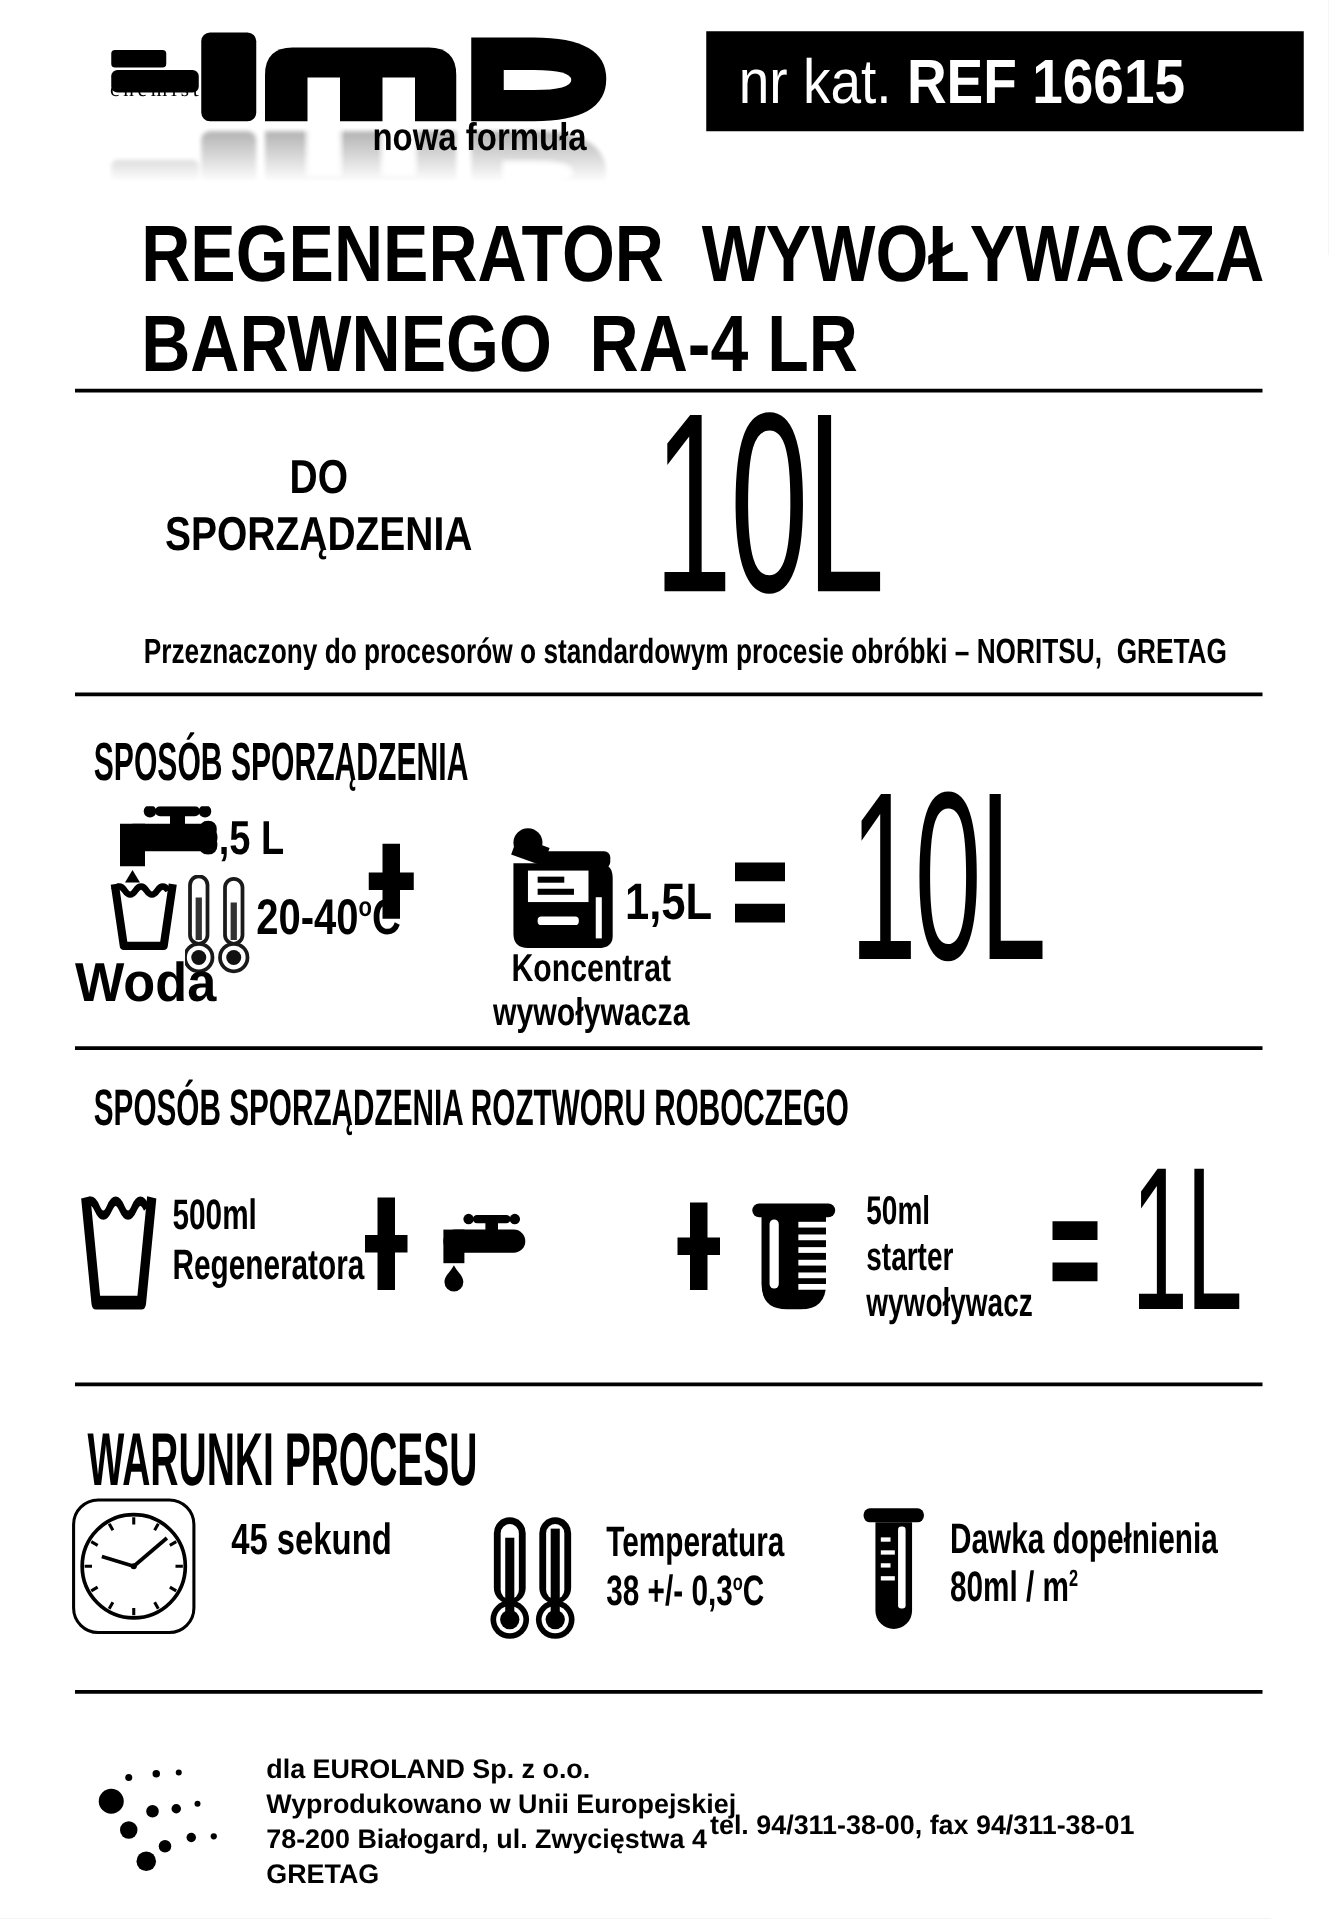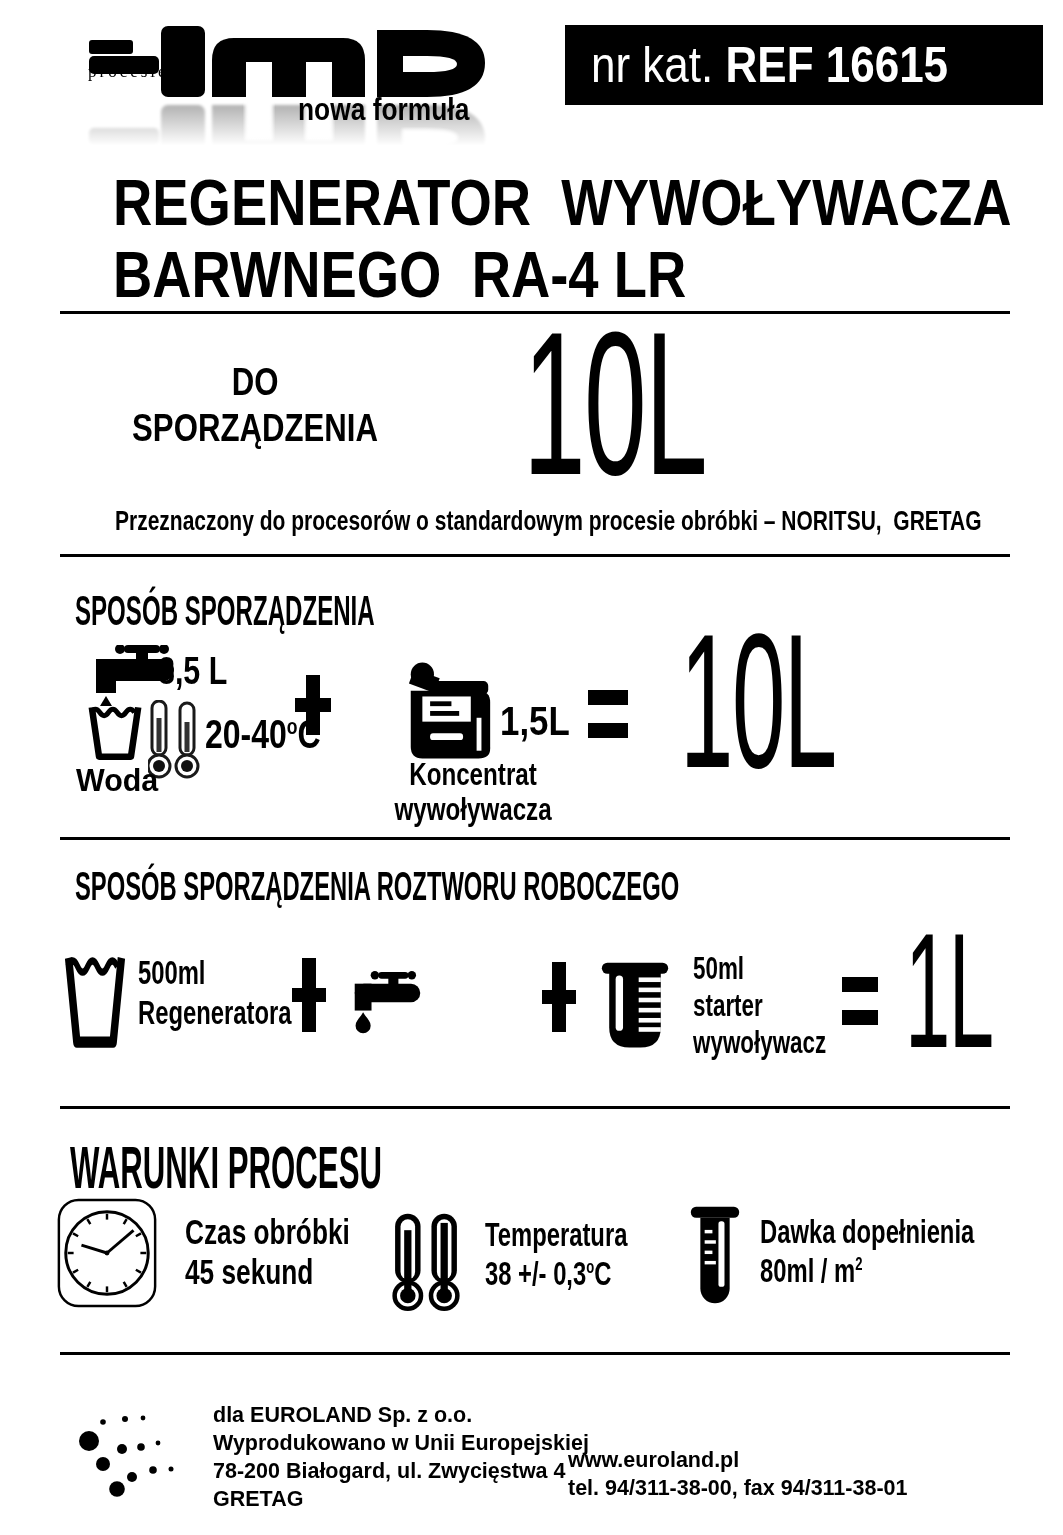--- a/index.html
+++ b/index.html
@@ -47,21 +47,21 @@
       <path d="M127,79 V42 Q127,20 149,20 H258 Q280,20 280,42 V79 Z"></path>
       <rect x="161" y="44" width="26" height="36" fill="#fff"></rect>
       <rect x="221" y="44" width="26" height="36" fill="#fff"></rect>
       <path d="M292,79 V12 H342 Q400,12 400,45 Q400,79 342,79 Z"></path>
       <path d="M318,38 H342 Q372,38 372,46 Q372,54 342,54 H318 Z" fill="#fff"></path>
     </g>
     <g mask="url(#fadem)" opacity="0.32" filter="url(#blur1)">
       <use href="#letters" transform="translate(0,166) scale(1,-1)" fill="#666"></use>
     </g>
   </svg>
-  <span class="abs chem" style="left:88px;top:62px;font-size:17px;">procesie</span>
+  <span class="abs chem" style="left:88px;top:62px;font-size:17px;">chemistry</span>
   <span class="abs b" style="left:298px;top:92px;font-size:31px;z-index:2;">
     <span class="sx" style="transform:scaleX(.85);">nowa formuła</span>
   </span>
 
   <div class="abs badge" style="left:565px;top:25px;width:452px;height:80px;padding-left:26px;font-size:50px;">
     <span class="sx" style="transform:scaleX(.88);">
       <span>nr kat.</span>&nbsp;<span class="b">REF 16615</span>
     </span>
   </div>
 
@@ -117,21 +117,21 @@
        <rect x="8.5" y="20" width="5" height="30" fill="#333"></rect>
        <circle cx="11" cy="64" r="11" fill="#fff" stroke="#1a1a1a" stroke-width="3"></circle>
        <circle cx="11" cy="64" r="6" fill="#111"></circle>
       </g>
   </svg>
   <div class="abs b" style="left:205px;top:712px;font-size:40px;">
     <span class="sx" style="transform:scaleX(.8);">
       <span>20-40</span><sup>o</sup><span>C</span>
     </span>
   </div>
-  <div class="abs b" style="left:76px;top:762px;font-size:32px;">
+  <div class="abs b" style="left:60px;top:762px;font-size:44px;">
     <span class="sx" style="transform:scaleX(.95);">Woda</span>
   </div>
 
   <div class="plus" style="left:295px;top:675px;width:36px;height:60px;"></div>
 
   <svg class="abs" style="left:403px;top:660px;" width="92" height="102" viewBox="0 0 95 102" fill="#000">
     <circle cx="20" cy="13" r="12"></circle>
     <rect x="8" y="12" width="28" height="16" transform="rotate(20 22 20)"></rect>
     <rect x="28" y="20" width="60" height="14" rx="5"></rect>
     <path d="M8,30 H78 Q90,30 90,42 V90 Q90,100 78,100 H20 Q8,100 8,88 Z"></path>
@@ -228,21 +228,20 @@
       <line x1="16.4" y1="76" x2="21.6" y2="73"></line>
         <line x1="11" y1="56" x2="17" y2="56"></line>
       <line x1="16.4" y1="36" x2="21.6" y2="39"></line>
         <line x1="31" y1="21.4" x2="34" y2="26.6"></line>
     </g>
     <line x1="51" y1="56" x2="25" y2="48" stroke="#000" stroke-width="3"></line>
     <line x1="51" y1="56" x2="78" y2="33" stroke="#000" stroke-width="3"></line>
     <circle cx="51" cy="56" r="2.5" fill="#000"></circle>
   </svg>
   <div class="abs b" style="left:185px;top:1212px;font-size:35px;line-height:1.15;">
-    <div><span class="sx" style="transform:scaleX(.75);">Czas obróbki</span></div>
     <div><span class="sx" style="transform:scaleX(.75);">45 sekund</span></div>
   </div>
 
   <svg class="abs" style="left:390px;top:1212px;" width="72" height="100" viewBox="0 0 76 110" fill="#000">
     <g>
         <rect x="4" y="2" width="28" height="76" rx="14"></rect>
        <rect x="10" y="8" width="16" height="66" rx="8" fill="#fff"></rect>
        <rect x="14" y="20" width="8" height="56"></rect>
        <circle cx="18" cy="92" r="17"></circle>
         <circle cx="18" cy="92" r="12" fill="#fff"></circle>
@@ -298,17 +297,16 @@
       <circle cx="93" cy="61" r="2.5"></circle>
     <circle cx="39" cy="81" r="7.8"></circle>
   </svg>
   <div class="abs b" style="left:213px;top:1402px;font-size:21.5px;line-height:1.3;">
     <div>dla EUROLAND Sp. z o.o.</div>
     <div>Wyprodukowano w Unii Europejskiej</div>
     <div>78-200 Białogard, ul. Zwycięstwa 4</div>
     <div>GRETAG</div>
   </div>
   <div class="abs b" style="left:568px;top:1447px;font-size:21.5px;line-height:1.3;">
-    <div>www.euroland.pl</div>
     <div>tel. 94/311-38-00, fax 94/311-38-01</div>
   </div>
 
 </div>
 
 </body></html>

